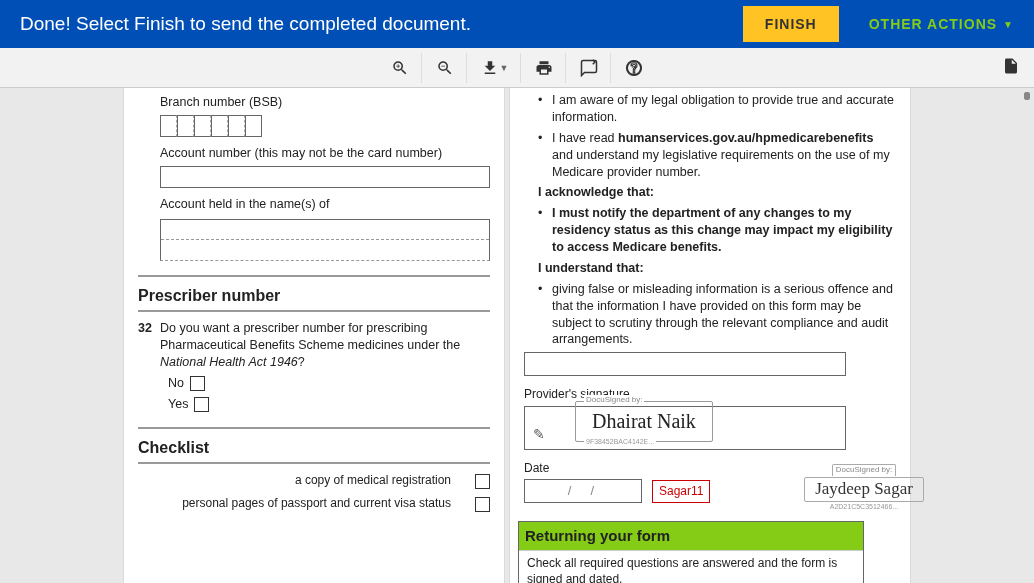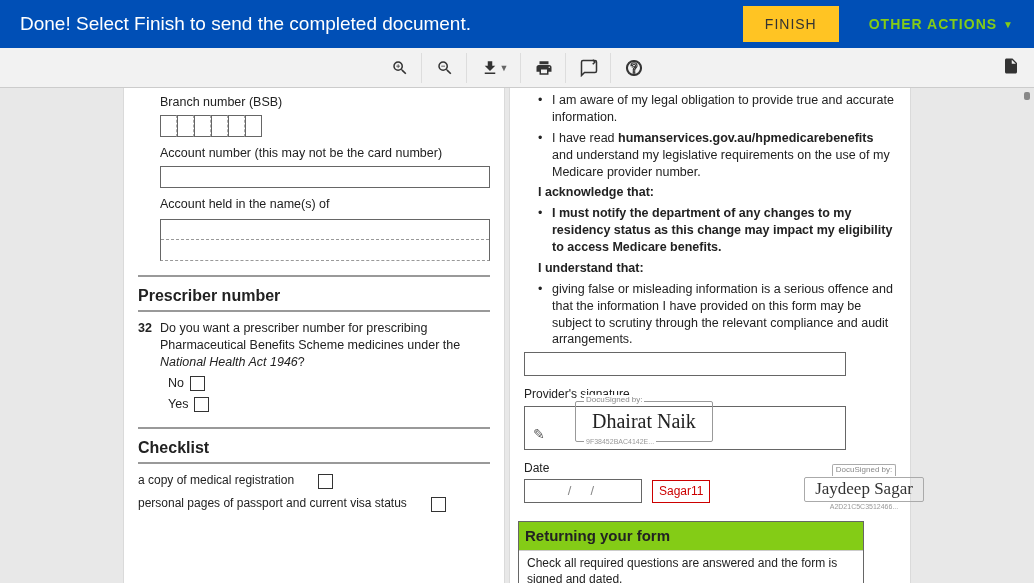--- a/index.html
+++ b/index.html
@@ -1,21 +1,21 @@
 <!DOCTYPE html>
 <html><head>
 <meta charset="utf-8">
 <style>
 * { box-sizing: border-box; margin: 0; padding: 0; }
 body { font-family: Arial, Helvetica, sans-serif; background: #e8e8e8; width: 1034px; height: 583px; overflow: hidden; position: relative; }
 
 
 .top-bar { background: #004fb6; height: 48px; display: flex; align-items: center; padding: 0 20px; color: #fff; }
 .top-msg { font-size: 19px; flex: 1; }
-.finish-btn { background: #ffc423; color: #333; border: none; padding: 10px 22px; font-weight: normal; font-size: 14px; letter-spacing: 1px; cursor: pointer; }
+.finish-btn { background: #ffc423; color: #333; border: none; padding: 10px 22px; font-weight: bold; font-size: 14px; letter-spacing: 1px; cursor: pointer; }
 .other-actions { color: #84cc16; font-weight: bold; font-size: 14px; letter-spacing: 1px; margin-left: 30px; cursor: pointer; display: flex; align-items: center; }
 .other-actions .caret { margin-left: 6px; font-size: 10px; }
 
 
 .toolbar { background: #f2f2f2; height: 40px; border-bottom: 1px solid #ccc; display: flex; align-items: center; justify-content: center; gap: 2px; position: relative; }
 .tool-btn { background: none; border: none; border-right: 1px solid #ddd; padding: 6px 12px; cursor: pointer; color: #333; display: flex; align-items: center; }
 .tool-btn svg { width: 18px; height: 18px; fill: #333; }
 .doc-icon { position: absolute; right: 14px; top: 50%; transform: translateY(-50%); color: #333; }
 
 
@@ -36,21 +36,21 @@
 .sec-title { font-size: 16px; font-weight: bold; }
 
 .qrow { display: flex; margin-top: 8px; }
 .qnum { font-weight: bold; width: 22px; flex-shrink: 0; }
 .qtext { font-size: 12.5px; }
 .italic { font-style: italic; }
 
 .radio-row { display: flex; align-items: center; gap: 6px; margin-left: 30px; margin-top: 4px; }
 .chk { width: 15px; height: 15px; border: 1.5px solid #333; display: inline-block; }
 
-.check-item { display: flex; align-items: flex-start; gap: 24px; margin-top: 6px; }
+.check-item { display: flex; align-items: flex-start; justify-content: flex-end; gap: 24px; margin-top: 6px; }
 .check-item .txt { text-align: right; font-size: 12px; }
 .check-item .chk { flex-shrink: 0; margin-top: 2px; }
 
 
 .decl ul { list-style: none; }
 .decl li { display: flex; margin-bottom: 4px; }
 .decl .bul { width: 14px; flex-shrink: 0; }
 .decl .btxt { }
 .decl .bold { font-weight: bold; }
 .ack { font-weight: bold; margin: 4px 0; }

